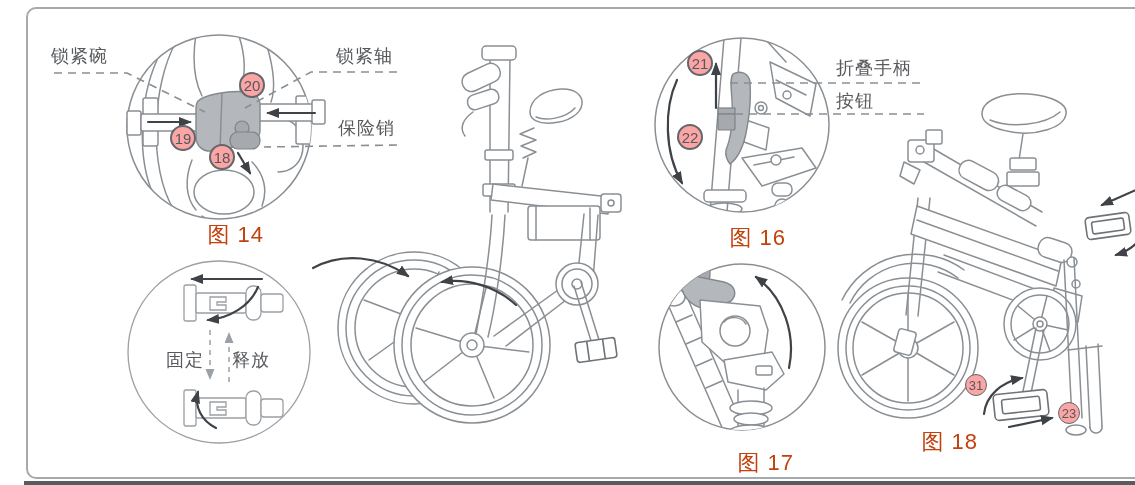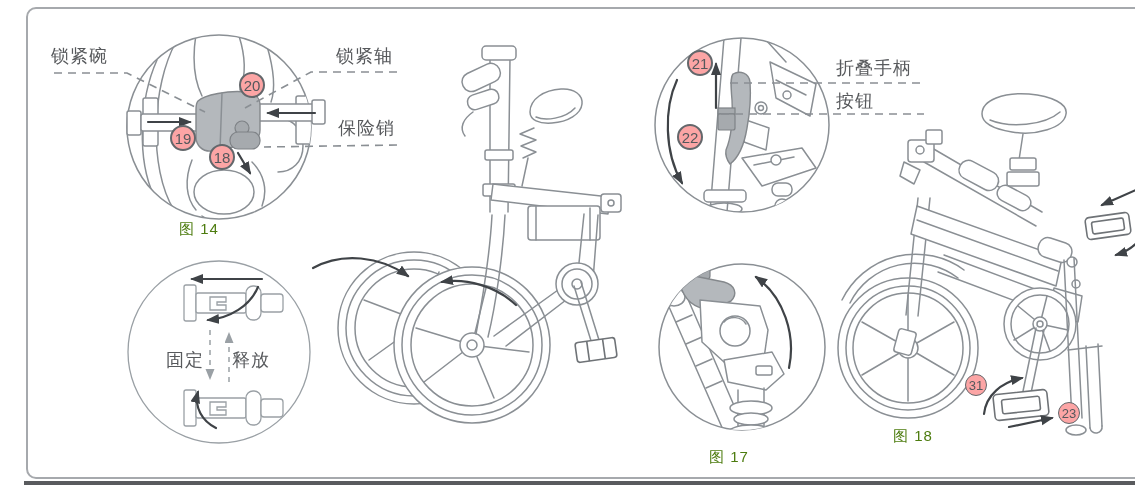--- a/index.html
+++ b/index.html
@@ -4,21 +4,21 @@
 <style>
   html,body{margin:0;padding:0;background:#ffffff;}
   #stage{position:relative;width:1135px;height:485px;background:#ffffff;overflow:hidden;
          font-family:"Liberation Sans",sans-serif;margin-left:24px;}
   #page-border{position:absolute;left:2px;top:7px;width:1126px;height:468px;
                border:2px solid #a6a9ad;border-radius:10px;}
   #bottom-bar{position:absolute;left:0;top:481px;width:1135px;height:4px;background:#595b5e;}
   svg{position:absolute;left:0;top:0;}
   .lbl{position:absolute;color:#57595c;font-size:18px;letter-spacing:1px;white-space:nowrap;}
   .lbl.r{text-align:left;}
-  .cap{position:absolute;color:#4d7c0f;font-size:15px;text-align:left;letter-spacing:1px;white-space:nowrap;}
+  .cap{position:absolute;color:#c2410c;font-size:22px;text-align:right;letter-spacing:1px;white-space:nowrap;}
   .callout{position:absolute;width:26px;height:26px;border:2px solid #63676b;border-radius:50%;
            background:#fca5a5;color:#55585c;font-size:15px;display:flex;align-items:center;
            justify-content:center;box-sizing:border-box;}
   .callout.sm{width:22px;height:22px;font-size:13px;border-width:1.8px;}
   
   .ln{stroke:#8a8f94;stroke-width:1.5;fill:none;stroke-linecap:round;stroke-linejoin:round;}
   .lnw{stroke:#8a8f94;stroke-width:1.5;fill:#ffffff;stroke-linejoin:round;}
   .lt{stroke:#9aa0a5;stroke-width:1.3;fill:none;stroke-linecap:round;}
   .ltw{stroke:#9aa0a5;stroke-width:1.3;fill:#ffffff;}
   .gry{stroke:#84888c;stroke-width:1.4;fill:#b4b8bc;stroke-linejoin:round;}
@@ -369,20 +369,21 @@
 
   <div class="lbl" style="left:27px;top:44px;">锁紧碗</div>
   <div class="lbl" style="left:312px;top:44px;">锁紧轴</div>
   <div class="lbl" style="left:314px;top:116px;">保险销</div>
   <div class="lbl r" style="left:812px;top:56px;width:88px;">折叠手柄</div>
   <div class="lbl r" style="left:812px;top:89px;width:88px;">按钮</div>
   <div class="lbl" style="left:142px;top:348px;">固定</div>
   <div class="lbl" style="left:208px;top:348px;">释放</div>
 
   <div class="cap" style="left:155px;top:220px;width:85px;">图 14</div>
+  <div class="cap" style="left:677px;top:223px;width:85px;">图 16</div>
   <div class="cap" style="left:685px;top:448px;width:85px;">图 17</div>
   <div class="cap" style="left:869px;top:427px;width:85px;">图 18</div>
 
   <div class="callout" style="left:215px;top:72px;">20</div>
   <div class="callout" style="left:146px;top:125px;">19</div>
   <div class="callout" style="left:185px;top:144px;">18</div>
   <div class="callout" style="left:663px;top:50px;">21</div>
   <div class="callout" style="left:653px;top:124px;">22</div>
   <div class="callout sm" style="left:941px;top:374px;">31</div>
   <div class="callout sm" style="left:1034px;top:402px;">23</div>

